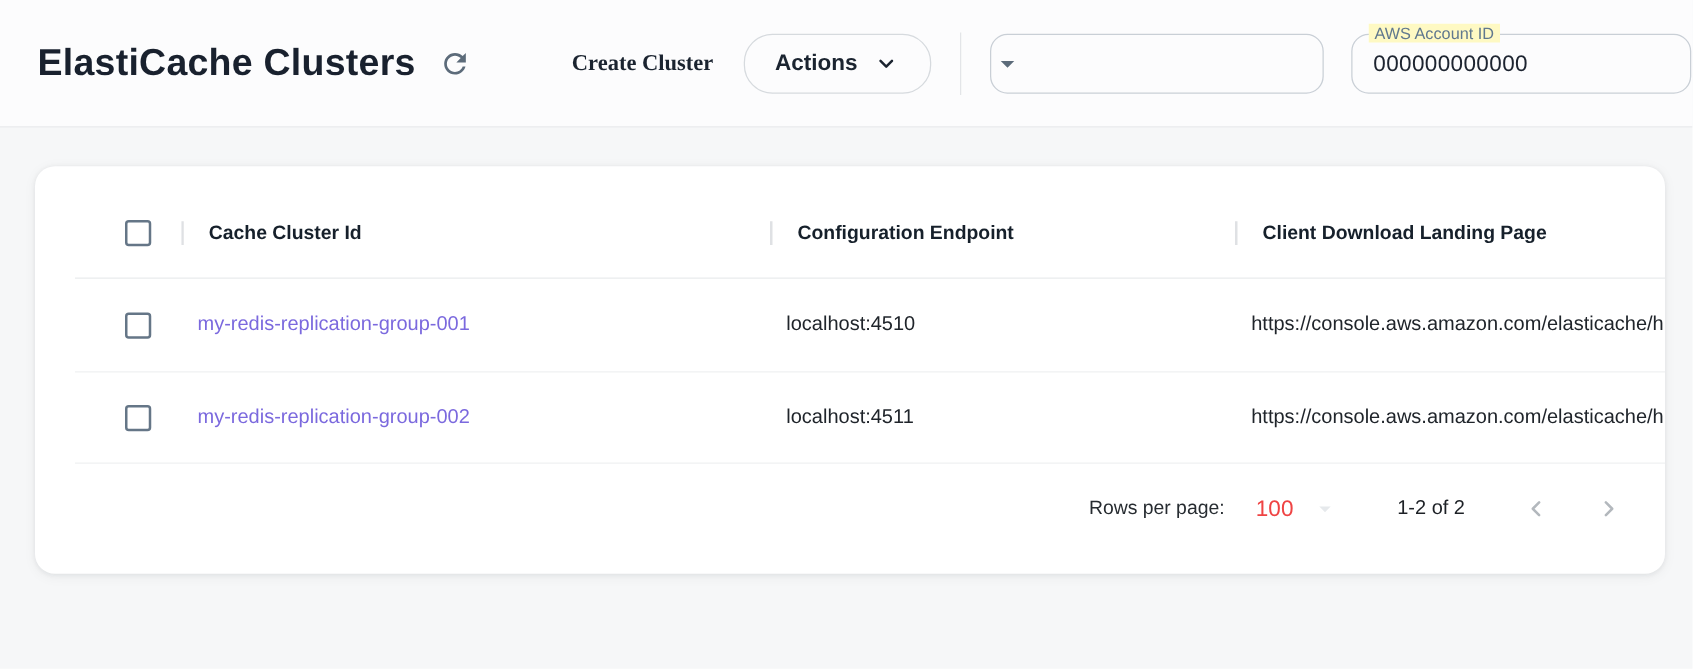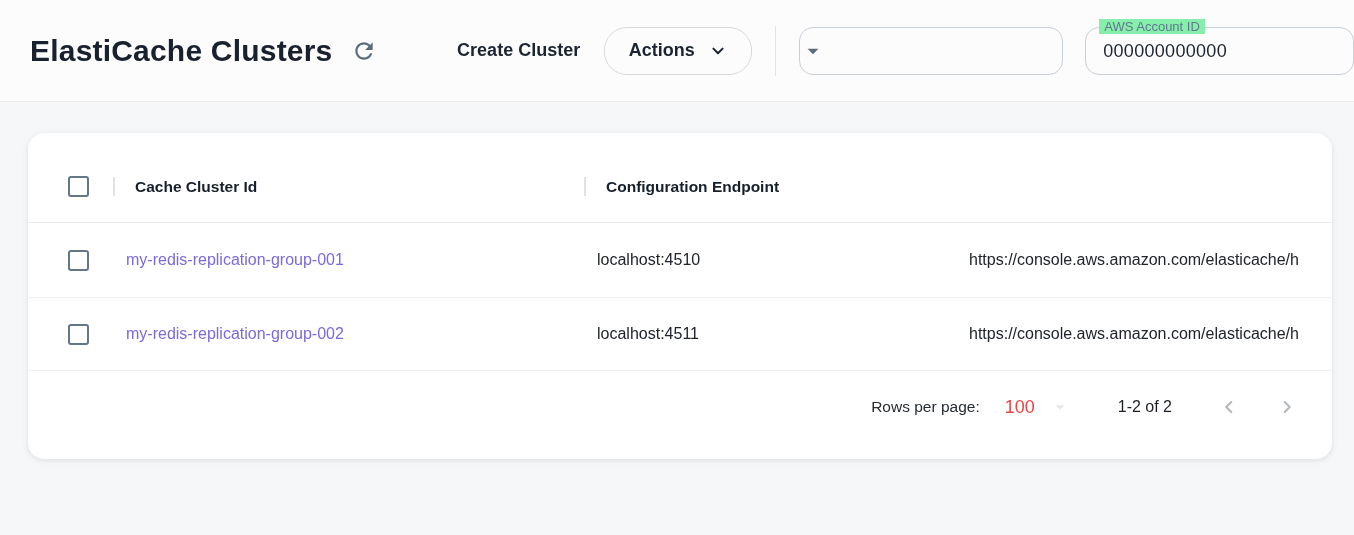--- a/index.html
+++ b/index.html
@@ -8,49 +8,49 @@
 
   
   .toolbar {
     height:102px; background:#fcfcfd; border-bottom:1px solid #e7e9eb;
     display:flex; align-items:center;
   }
   .page-title { margin-left:30px; font-size:30px; font-weight:700; color:#19212e; letter-spacing:.2px; white-space:nowrap; }
   .icon-btn { margin-left:17px; width:30px; height:30px; border:none; background:transparent; cursor:pointer; display:flex; align-items:center; justify-content:center; }
   .text-btn {
     margin-left:78px; border:none; background:transparent; cursor:pointer;
-    font-family:Liberation Sans, sans-serif; font-size:18px; font-weight:700; color:#1b2430; white-space:nowrap;
+    font-family:Liberation Serif, serif; font-size:18px; font-weight:700; color:#1b2430; white-space:nowrap;
   }
   .actions-btn {
     margin-left:24px; width:150px; height:48px; border:1px solid #d6dade; border-radius:23px;
     background:transparent; cursor:pointer; display:flex; align-items:center; justify-content:center; gap:13px;
     font-family:"Liberation Sans", sans-serif; font-size:18px; font-weight:700; color:#1b2430;
   }
   .v-divider { margin-left:23px; width:1px; height:50px; background:#e3e5e8; }
   .region-select {
     margin-left:23px; width:267px; height:48px; border:1px solid #c9cfd6; border-radius:14px;
     display:flex; align-items:center; cursor:pointer; background:transparent;
   }
   .region-select .region-value { margin-left:20px; font-size:18px; color:#1d2430; flex:1; }
   .region-select .arrow { margin-right:12px; display:flex; }
   .account-field {
     position:relative; margin-left:22px; width:272px; height:48px;
     border:1px solid #c9cfd6; border-radius:14px;
   }
   .account-field .field-label {
-    position:absolute; top:-9px; left:13px; padding:0 5px; background:#86efac;
+    position:absolute; top:-9px; left:13px; padding:0 5px; background:#fef9c3;
     font-size:13px; color:#60788e; white-space:nowrap;
   }
   .account-field .field-value { line-height:46px; padding-left:17px; font-size:18px; color:#1d2430; letter-spacing:.3px; }
 
   
   .card {
     margin:31px 0 0 28px; width:1304px; height:326px; background:#ffffff;
     border-radius:16px; box-shadow:0 1px 4px rgba(25,33,46,.07), 0 2px 10px rgba(25,33,46,.05);
-    padding-top:18px; overflow:hidden;
+    padding-top:18px; overflow:hidden;padding-left:32px;
   }
   .tgrid-row { display:grid; grid-template-columns:85px 471px 372px 1fr; align-items:center; }
   .thead { height:72px; border-bottom:1px solid #e9ebed; }
   .trow  { height:75px; border-bottom:1px solid #eff1f2; }
   .trow.second { height:73px; }
   .cell-check { display:flex; align-items:center; }
   .checkbox {
     margin-left:40px; width:21px; height:21px; border:2px solid #657687; border-radius:3px;
     background:#fff; cursor:pointer; flex:none;
   }
@@ -120,20 +120,24 @@
         <span class="checkbox"></span>
       </div>
       <div class="head-cell">
         <span class="col-sep"></span>
         <span class="head-label">Cache Cluster Id</span>
       </div>
       <div class="head-cell">
         <span class="col-sep"></span>
         <span class="head-label">Configuration Endpoint</span>
       </div>
+      <div class="head-cell">
+        <span class="col-sep"></span>
+        <span class="head-label">Client Download Landing Page</span>
+      </div>
     </div>
 
     <div class="tgrid-row trow">
       <div class="cell-check">
         <span class="checkbox"></span>
       </div>
       <div class="body-cell">
         <a class="cluster-link">my-redis-replication-group-001</a>
       </div>
       <div class="body-cell">localhost:4510</div>

